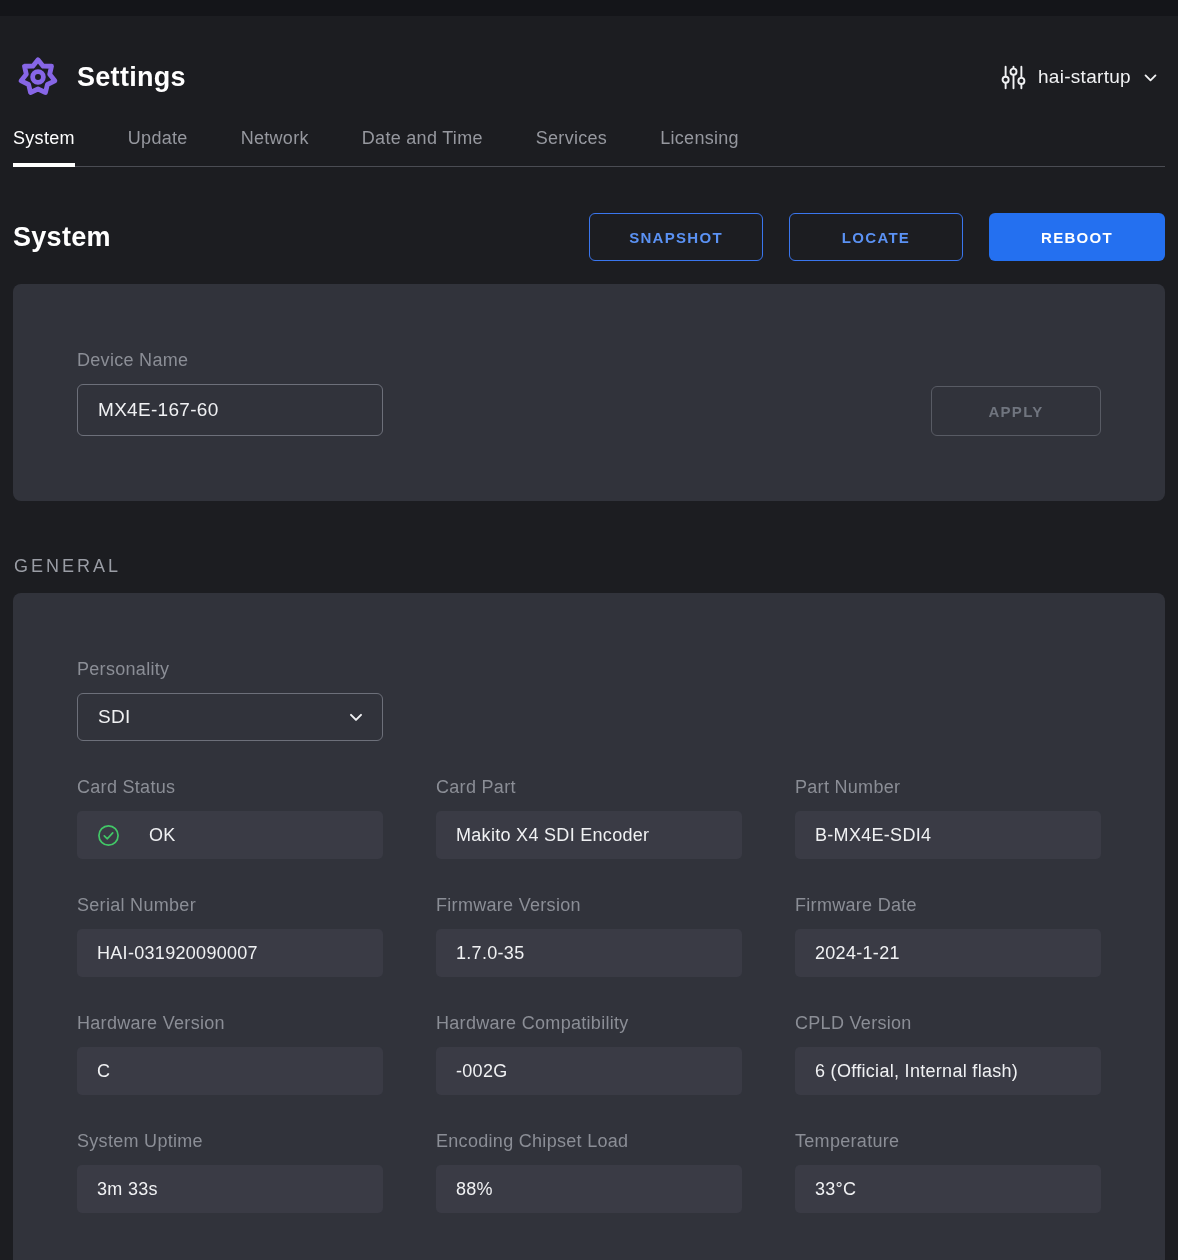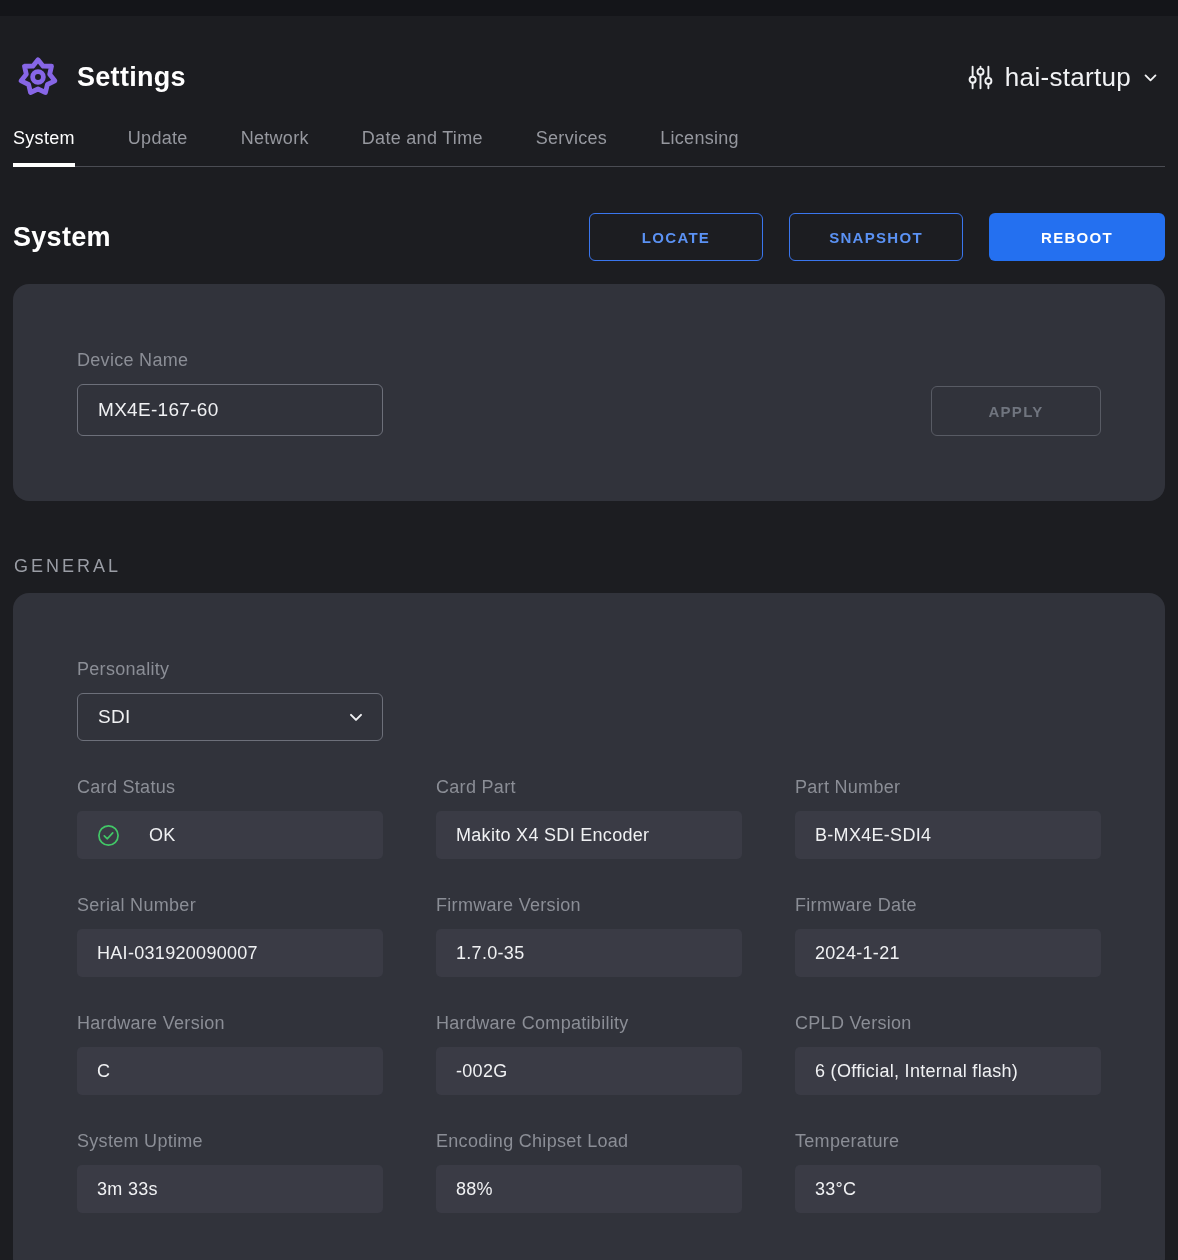--- a/index.html
+++ b/index.html
@@ -14,21 +14,21 @@
     padding:12px 13px;
     overflow:hidden;
     margin-top:16px;
   }
 
   
   .app-header { display:flex; align-items:center; height:96px; padding-top:2px; }
   .gear-wrap { width:50px; height:50px; display:flex; align-items:center; justify-content:center; }
   .app-title { color:#ffffff; font-size:27px; font-weight:700; margin-left:14px; letter-spacing:.3px; }
   .preset-ctl { margin-left:auto; display:flex; align-items:center; gap:11px; cursor:pointer; padding-right:6px; }
-  .preset-name { color:#f1f2f4; font-size:26px; letter-spacing:.3px; }
+  .preset-name { color:#f1f2f4; font-size:19px; letter-spacing:.3px; }
 
   
   .tabs { display:flex; gap:53px; border-bottom:1px solid #4a4c53; padding-top:4px; }
   .tab {
     font-size:18px; color:#96989f; letter-spacing:.3px;
     padding-bottom:14px; border-bottom:4px solid transparent;
     margin-bottom:-1px; cursor:pointer; white-space:nowrap;
   }
   .tab.active { color:#ffffff; border-bottom-color:#ffffff; }
 
@@ -38,21 +38,21 @@
   .actions { margin-left:auto; display:flex; gap:26px; }
   .btn {
     height:48px; border-radius:6px; font-size:15px; font-weight:600;
     letter-spacing:1.3px; cursor:pointer;
     font-family:"Liberation Sans","DejaVu Sans",sans-serif;
   }
   .btn-outline { width:174px; background:transparent; border:1px solid #3a76ee; color:#5b92f4; }
   .btn-primary { width:176px; background:#2470f0; border:none; color:#ffffff; }
 
   
-  .card { background:#31333b; border-radius:16px; }
+  .card { background:#31333b; border-radius:8px; }
   .device-card { padding:66px 64px 65px; display:flex; justify-content:space-between; align-items:flex-end; }
   .field-label {
     color:#8b8e96; font-size:18px; letter-spacing:.3px; margin-bottom:13px;
   }
   .text-input {
     width:306px; height:52px; background:transparent;
     border:1px solid #6d707a; border-radius:6px;
     color:#f0f1f3; font-size:19px; padding:0 20px; letter-spacing:.3px;
     font-family:"Liberation Sans","DejaVu Sans",sans-serif; outline:none;
   }
@@ -128,22 +128,22 @@
     <div class="tab">Update</div>
     <div class="tab">Network</div>
     <div class="tab">Date and Time</div>
     <div class="tab">Services</div>
     <div class="tab">Licensing</div>
   </nav>
 
   <div class="heading-row">
     <h1 class="page-heading">System</h1>
     <div class="actions">
+      <button class="btn btn-outline">SNAPSHOT</button>
       <button class="btn btn-outline">LOCATE</button>
-      <button class="btn btn-outline">SNAPSHOT</button>
       <button class="btn btn-primary">REBOOT</button>
     </div>
   </div>
 
   <div class="card device-card">
     <div>
       <div class="field-label">Device Name</div>
       <input class="text-input" type="text" value="MX4E-167-60" style="">
     </div>
     <button class="btn-apply">APPLY</button>

